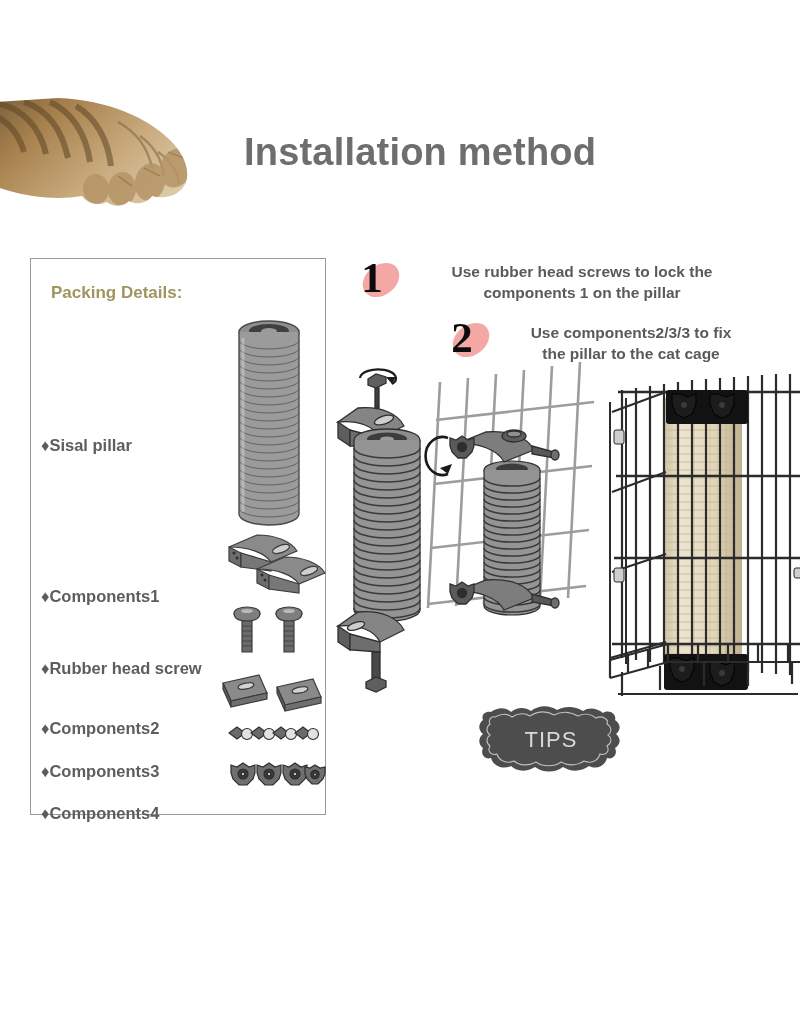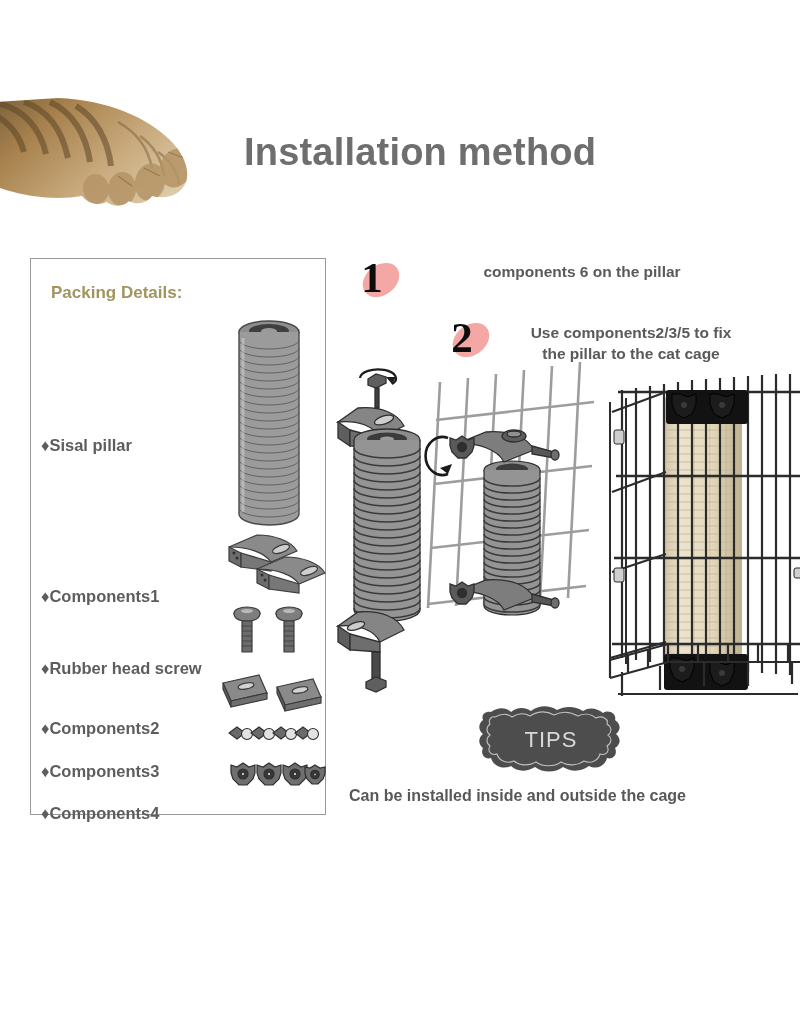--- a/index.html
+++ b/index.html
@@ -311,31 +311,32 @@
     </div>
   </div>
 
   <div class="step" style="left:336px;top:256px;">
     <div class="step-badge">
       <div class="step-ellipse"></div>
       <div class="step-num">1</div>
     </div>
   </div>
   <div class="step-text" style="left:396px;top:261px;width:340px;">
-    <div>components 6 on the pillar</div>
+    <div>Use rubber head screws to lock the</div>
+    <div>components 1 on the pillar</div>
   </div>
 
   <div class="step" style="left:426px;top:316px;">
     <div class="step-badge">
       <div class="step-ellipse"></div>
       <div class="step-num">2</div>
     </div>
   </div>
   <div class="step-text" style="left:470px;top:322px;width:290px;">
-    <div>Use components2/3/5 to fix</div>
+    <div>Use components2/3/3 to fix</div>
     <div>the pillar to the cat cage</div>
   </div>
 
   <div class="diagram">
     <svg width="260" height="345" viewBox="0 0 260 345">
 
       <g>
 
         <g stroke="#2f2f2f" stroke-width="1.3" fill="#5f5f5f">
           <path d="M32,19 L40,14 L50,17 L50,23 L40,28 L32,25 Z"></path>
@@ -642,15 +643,14 @@
                C50,60 41,60 35,55
                C28,58 20,55 18,48
                C12,50 8,45 11,40
                C7,37 7,32 11,29
                C7,26 7,21 11,18
                C9,14 12,10 16,11 Z" fill="none" stroke="#bfbfbf" stroke-width="1.1"></path>
     </svg>
     <div class="tips-word">TIPS</div>
   </div>
 
-  <div class="tips-caption">Can be installed inside and outside the cage</div>
 
 </div>
 
 </body></html>

